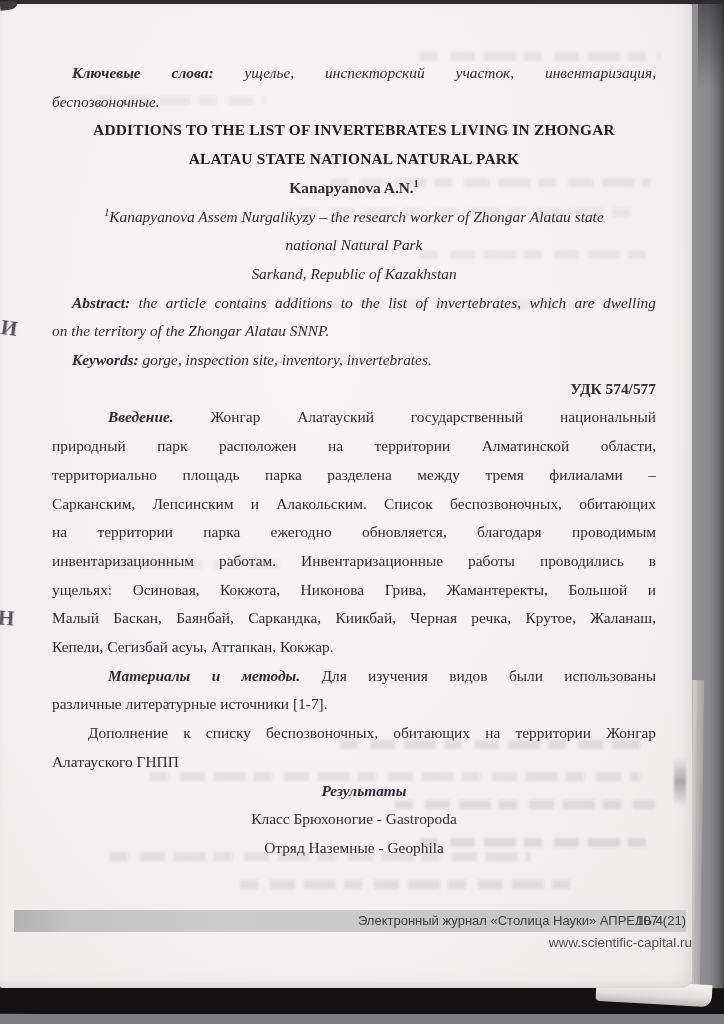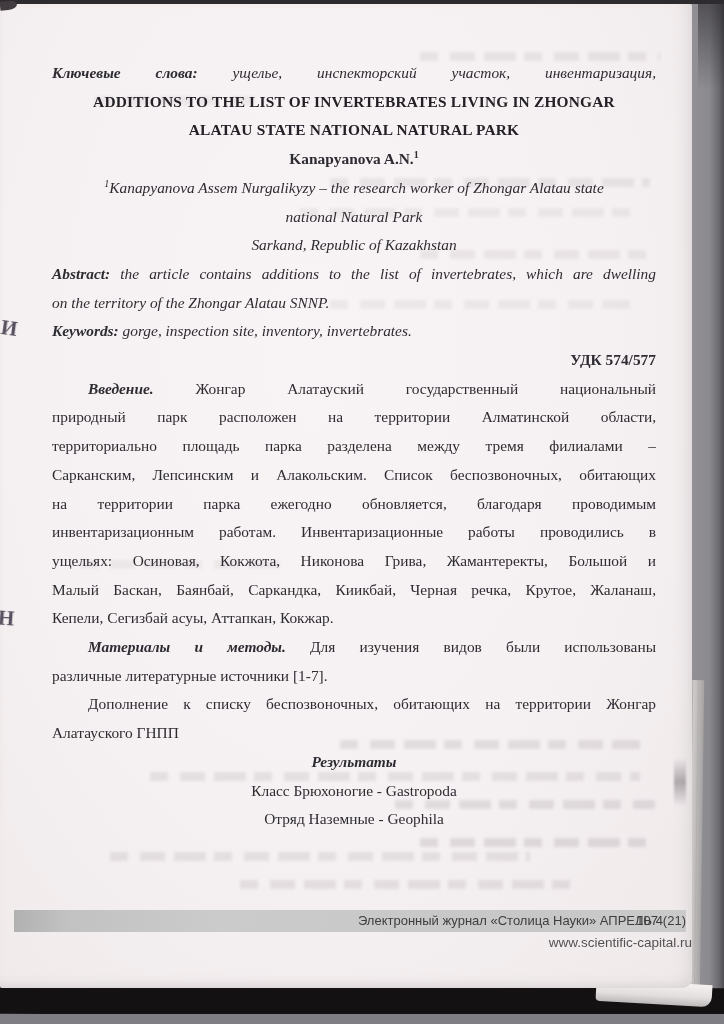--- a/index.html
+++ b/index.html
@@ -39,21 +39,21 @@
 
   
   .content { position:absolute; left:52px; top:55px; width:604px;
     font-size:15.4px; line-height:28.7px; color:#2e2c33; }
   .ln { min-height:28.7px; }
   .p-just .ln { text-align:justify; text-align-last:justify; }
   .p-just .lines .ln:last-child { text-align-last:left; }
   .p-left .ln { text-align:left; }
   .p-center .ln { text-align:center; white-space:nowrap; }
   .indent { text-indent:36px; }
-  .bi { font-weight:bold; font-style:italic; }
+  .bi { font-weight:bold; font-style:italic;margin-left:20px; }
   .i  { font-style:italic; }
   .b  { font-weight:bold; }
   .title-block .ln { font-weight:bold; color:#232127; letter-spacing:.2px; }
   .affil .ln { font-style:italic; }
   .udk { text-align:right; font-weight:bold; }
   sup { font-size:10px; line-height:0; vertical-align:super; }
 
   
   .footer-band { position:absolute; left:14px; top:906px; width:672px; height:22px;
     background:linear-gradient(90deg,#b2b1b1 0%,#c3c2c2 8%,#cccbcb 30%,#c8c7c7 75%,#cbcaca 100%);
@@ -104,20 +104,23 @@
     <div class="ghost" style="left:240px;top:876px;width:330px;opacity:.13"></div>
     <div class="smudge-right"></div>
 
     <div class="content">
 
       <div class="para p-just i">
         <div class="ln">
           <span class="bi">Ключевые слова:</span>
           <span class="i">ущелье, инспекторский участок, инвентаризация,</span>
         </div>
+        <div class="lines">
+            <div class="ln">беспозвоночные.</div>
+          </div>
       </div>
 
       <div class="para p-center title-block">
         <div class="lines">
             <div class="ln">ADDITIONS TO THE LIST OF INVERTEBRATES LIVING IN ZHONGAR</div>
             <div class="ln">ALATAU STATE NATIONAL NATURAL PARK</div>
           </div>
       </div>
 
       <div class="para p-center">

